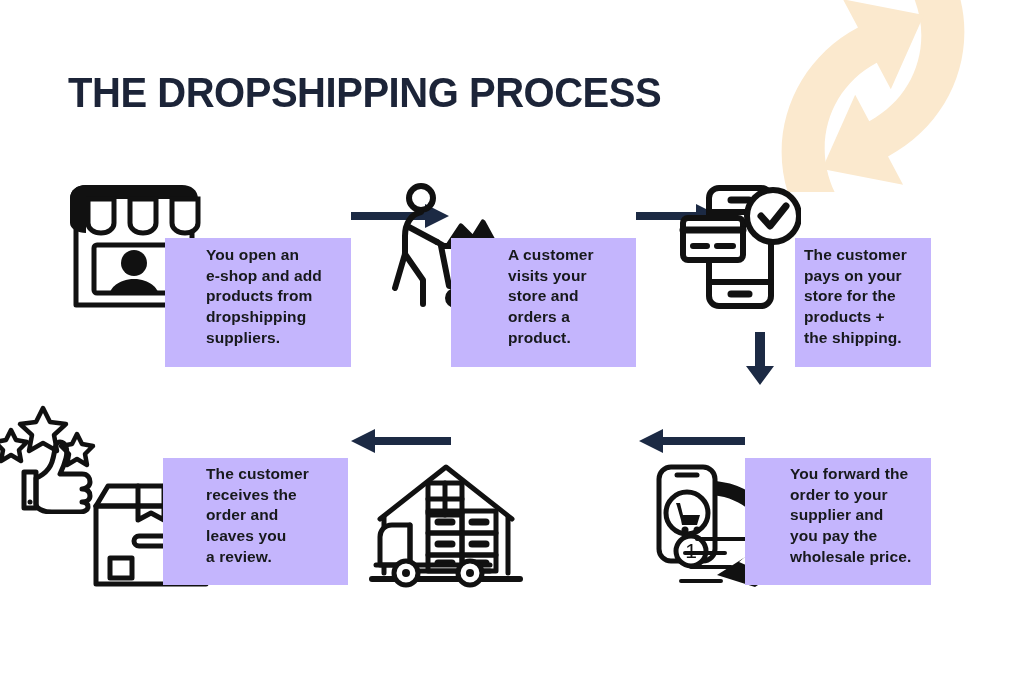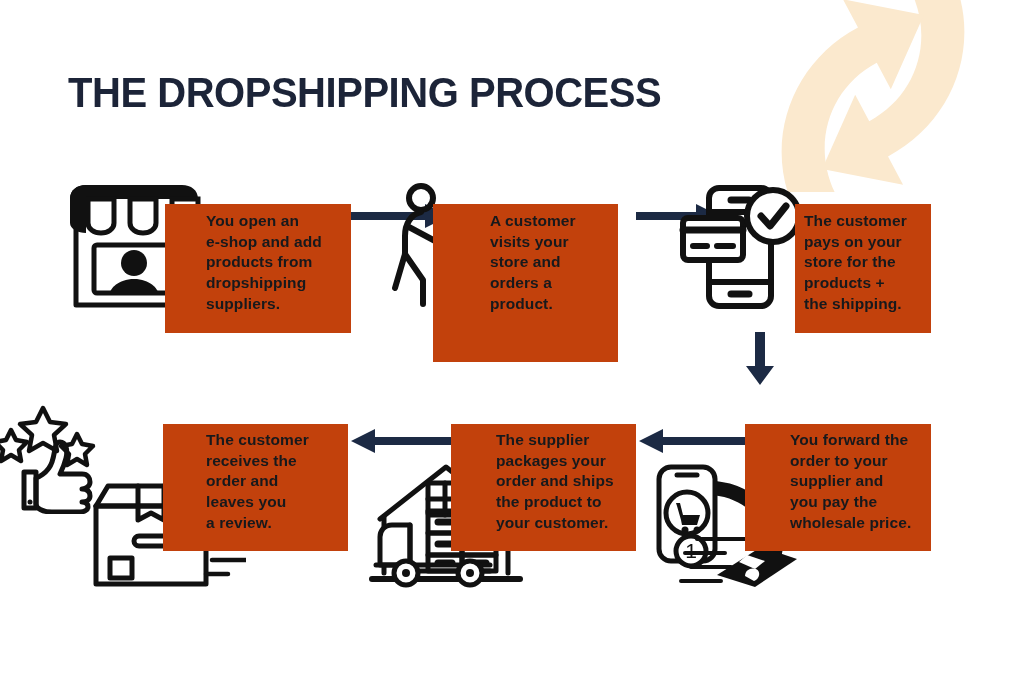--- a/index.html
+++ b/index.html
@@ -22,40 +22,41 @@
     letter-spacing:-0.5px;
     color:#1C2438;
     font-family:"Liberation Sans", sans-serif;
     transform:scaleX(0.93);
     transform-origin:left center;
     white-space:nowrap;
   }
 
   .panel{
     position:absolute;
-    background:#c2410c;
+    background:#c4b5fd;
     box-sizing:border-box;
+    margin-top:34px;
   }
   .panel .ptext{
     position:absolute;
     font-size:15.5px;
     font-weight:700;
     line-height:20.7px;
     color:#17191C;
     letter-spacing:0.1px;
     white-space:pre-line;
   }
 
   .icon{position:absolute;}
   .conn{position:absolute;}
 
   
   #panel-1{left:165px;top:204px;width:186px;height:129px;}
   #panel-1 .ptext{left:41px;top:7px;width:146px;}
-  #panel-2{left:433px;top:204px;width:185px;height:158px;}
+  #panel-2{left:451px;top:204px;width:185px;height:129px;}
   #panel-2 .ptext{left:57px;top:7px;width:130px;}
   #panel-3{left:795px;top:204px;width:136px;height:129px;}
   #panel-3 .ptext{left:9px;top:7px;width:130px;}
   #panel-4{left:745px;top:424px;width:186px;height:127px;padding-left:12px;}
   #panel-4 .ptext{left:45px;top:6px;width:145px;}
   #panel-5{left:451px;top:424px;width:185px;height:127px;}
   #panel-5 .ptext{left:45px;top:6px;width:145px;}
   #panel-6{left:163px;top:424px;width:185px;height:127px;}
   #panel-6 .ptext{left:43px;top:6px;width:145px;}
 
@@ -233,27 +234,20 @@
       <path d="M10 110 L124 110"></path>
       <circle cx="40" cy="118" r="12" fill="#FFFFFF"></circle>
       <circle cx="104" cy="118" r="12" fill="#FFFFFF"></circle>
     </g>
     <g fill="#111111">
       <circle cx="40" cy="118" r="4"></circle>
       <circle cx="104" cy="118" r="4"></circle>
     </g>
   </svg>
 
-  <div class="panel" id="panel-5">
-    <div class="ptext">The supplier
-packages your
-order and ships
-the product to
-your customer.</div>
-  </div>
 
   <svg class="conn" style="left:349px;top:428px;width:102px;height:26px;" viewBox="0 0 102 26">
     <path d="M102 9 L26 9 L26 1 L2 13 L26 25 L26 17 L102 17 Z" fill="#1C2A44"></path>
   </svg>
 
   <svg class="icon" id="icon-thumbsup" viewBox="0 0 110 110">
     <g fill="none" stroke="#111111" stroke-width="4.5" stroke-linejoin="round">
       <path d="M47 4 L54 18 L70 20 L58 31 L61 47 L47 39 L33 47 L36 31 L24 20 L40 18 Z"></path>
       <path d="M15 26 L20 36 L31 38 L23 46 L25 57 L15 51 L5 57 L7 46 L-1 38 L10 36 Z"></path>
       <path d="M81 30 L86 40 L97 42 L89 50 L91 61 L81 55 L71 61 L73 50 L65 42 L76 40 Z"></path>

